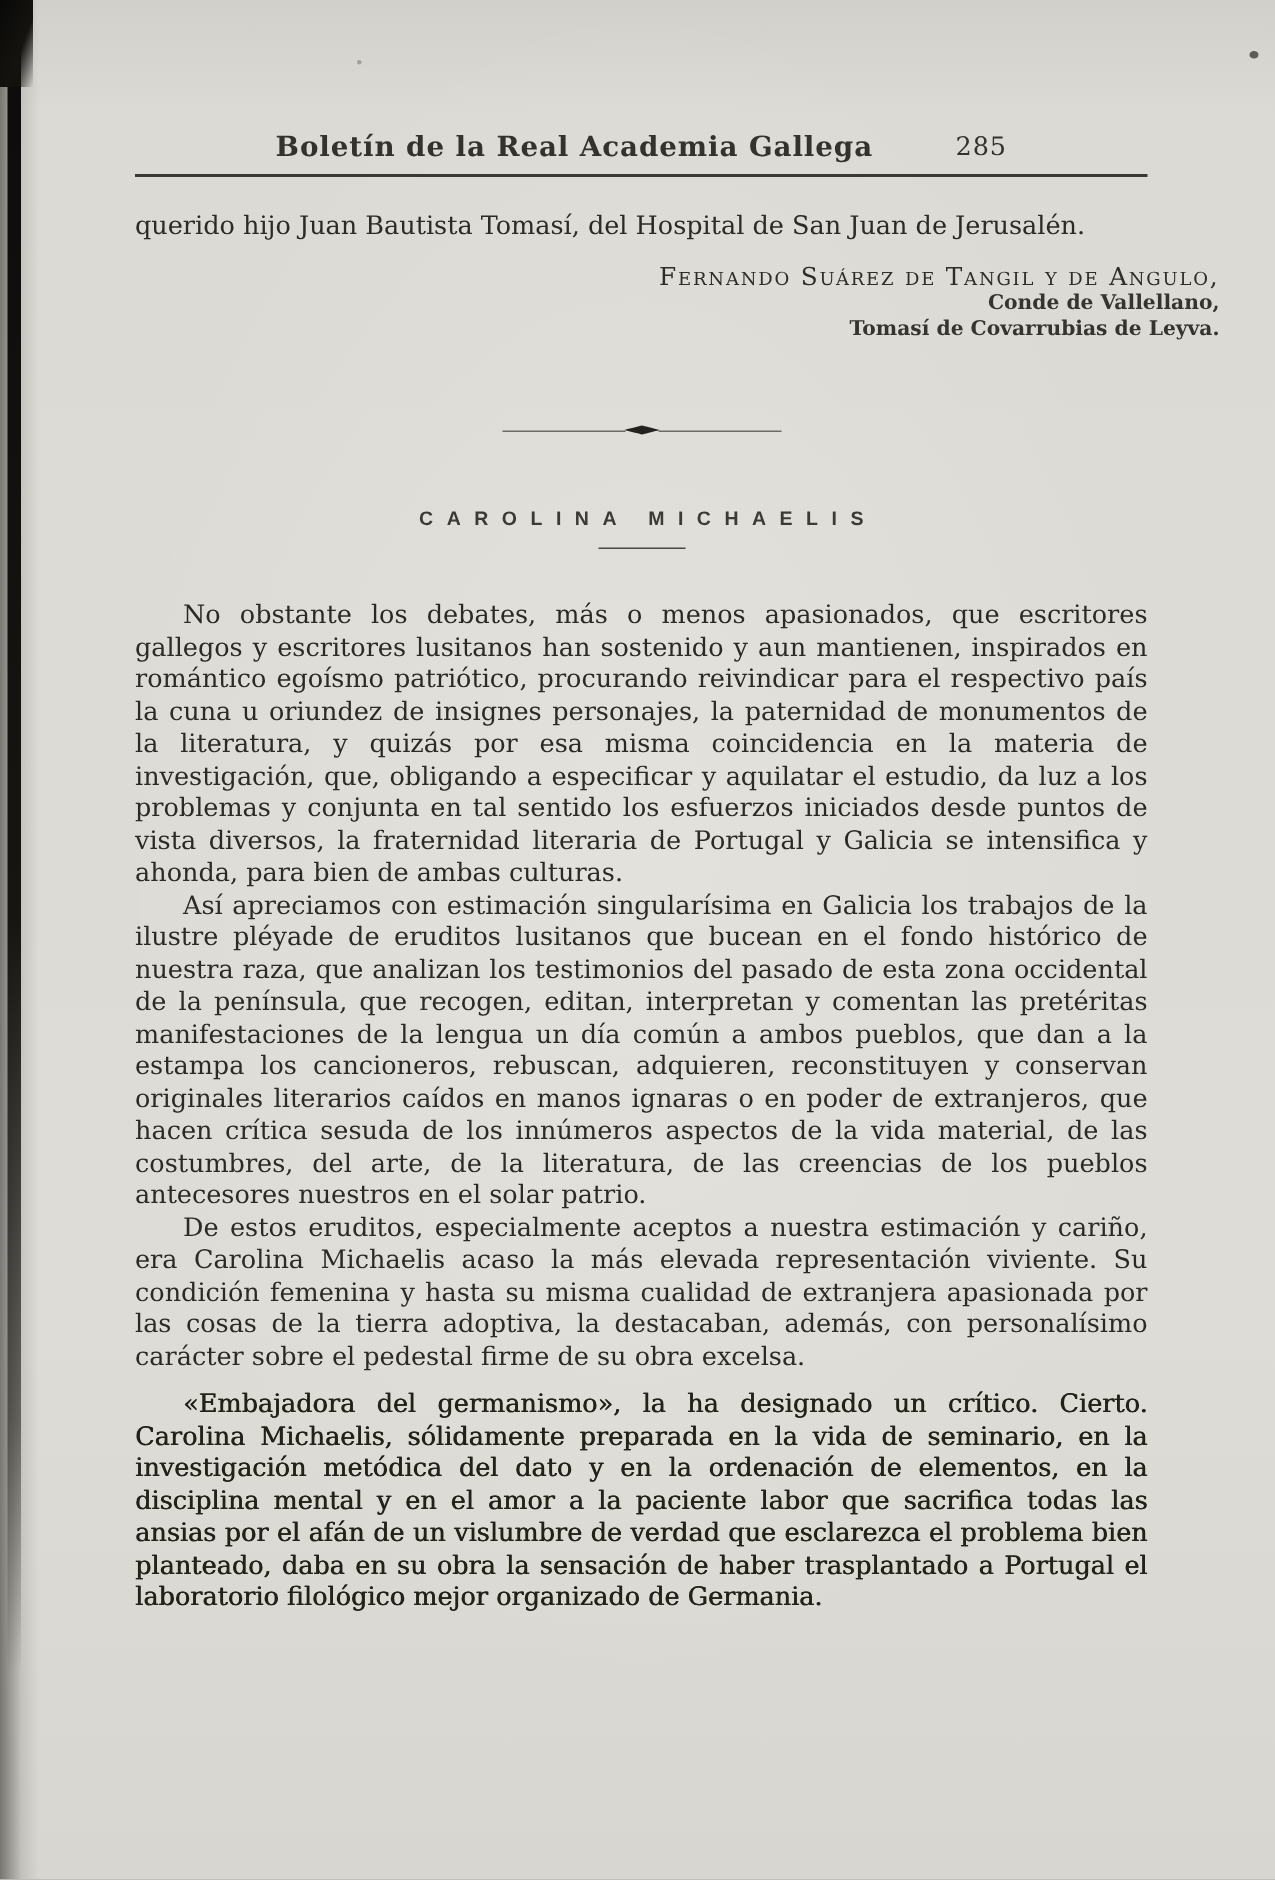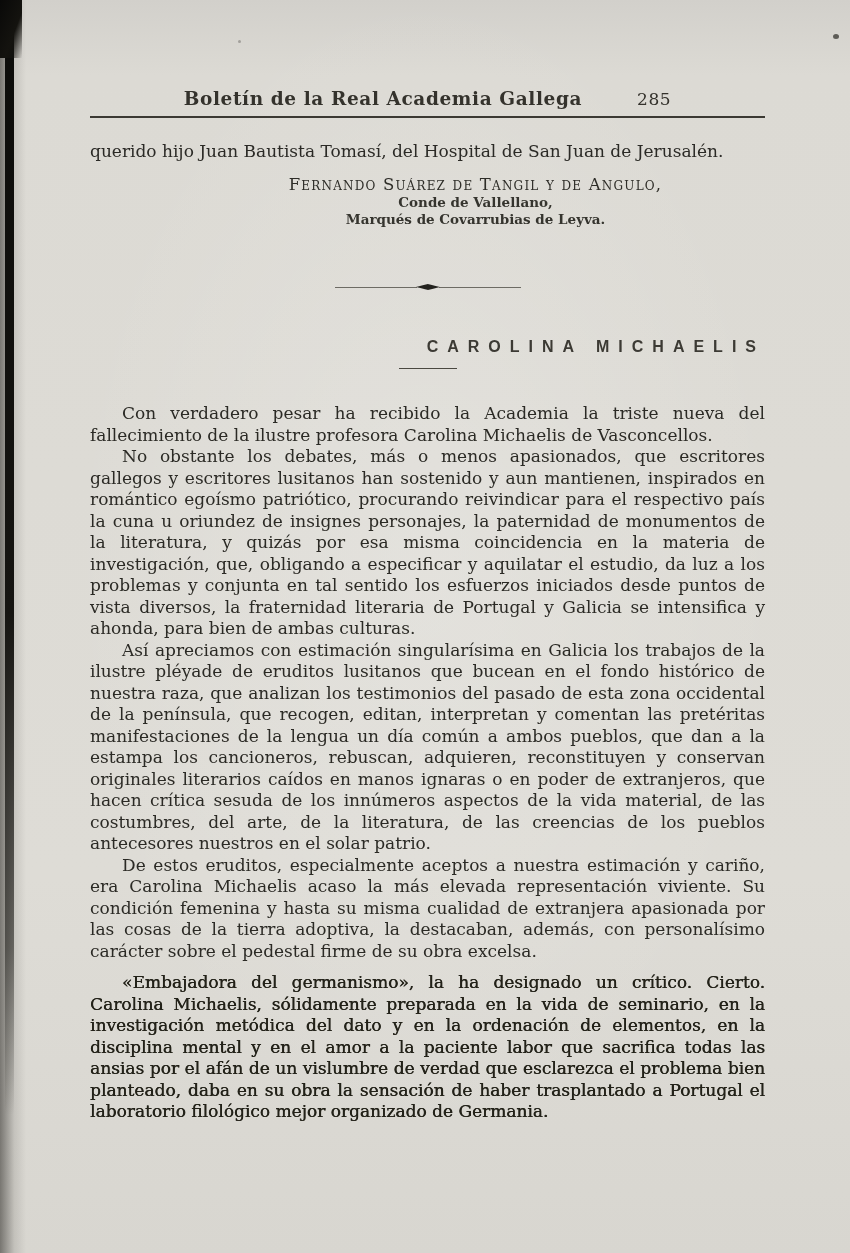--- a/index.html
+++ b/index.html
@@ -32,58 +32,58 @@
   }
   .speck { position: absolute; background: #3f3d38; border-radius: 50%; opacity: 0.8; }
   .speck-1 { left: 833px; top: 34px; width: 6px; height: 5px; }
   .speck-2 { left: 238px; top: 40px; width: 3px; height: 3px; opacity: .35; }
 
   .content { position: relative; padding: 0 85px 0 90px; }
 
   
   .page-header { padding-top: 88px; }
   .header-row {
-    display: flex; justify-content: center; align-items: flex-end; gap: 55px;
+    display: flex; justify-content: center; align-items: flex-start; gap: 55px;
     font-size: 18.5px; font-weight: 700; letter-spacing: 0.6px; color: #34322c;
   }
   .journal-title { white-space: nowrap; }
   .page-number { font-weight: 400; font-size: 17px; }
   .header-rule { margin-top: 7px; border-top: 2.5px solid #3b3933; }
 
   
   .continuation {
     margin: 22px 0 0 0;
     font-size: 17px; line-height: 23px; text-align: justify;
   }
 
   
-  .signature { margin-top: 12px; text-align: center; transform: translateX(48px); }
+  .signature { margin-top: 12px; text-align: right; transform: translateX(48px); }
   .sig-name {
     font-variant: small-caps; letter-spacing: 1.2px;
     font-size: 16.5px; color: #2e2d28;
   }
   .sig-title { font-size: 13.5px; line-height: 17px; color: #35342e; font-weight: bold; }
   .sig-title:first-of-type { margin-top: 4px; }
 
   
   .divider {
     margin-top: 54px;
     display: flex; align-items: center; justify-content: center; gap: 6px;
   }
   .divider-line { width: 82px; border-top: 1px solid #6d6b64; }
   .divider-ornament {
     display: inline-block; color: #23221e; font-size: 13px; line-height: 10px;
     transform: scaleX(2.4) scaleY(0.6);
   }
 
   
   .article-title {
-    margin: 46px 0 0 0; text-align: right;
+    margin: 46px 0 0 0; text-align: center;
     font-family: "Liberation Sans", "DejaVu Sans", sans-serif;
-    font-size: 16px; font-weight: 700; letter-spacing: 9px; text-indent: 9px;
+    font-size: 13px; font-weight: 700; letter-spacing: 9px; text-indent: 9px;
     color: #3c3a34;
   }
   .title-rule { width: 58px; margin: 12px auto 0 auto; border-top: 1.8px solid #4a4841; }
 
   
   .body { margin-top: 34px; }
   .body-para {
     margin: 0; text-indent: 32px;
     font-size: 17px; line-height: 21.5px; text-align: justify;
     color: #2b2a25;
@@ -109,34 +109,33 @@
         <span class="page-number">285</span>
       </div>
       <div class="header-rule"></div>
     </header>
 
     <p class="continuation">querido hijo Juan Bautista Tomasí, del Hospital de San Juan de Jerusalén.</p>
 
     <div class="signature">
       <div class="sig-name">Fernando Suárez de Tangil y de Angulo,</div>
       <div class="sig-title">Conde de Vallellano,</div>
-      <div class="sig-title">Marqués de Covarrubias de Leyva.</div>
+      <div class="sig-title">Tomasí de Covarrubias de Leyva.</div>
     </div>
 
     <div class="divider">
       <span class="divider-line"></span>
       <span class="divider-ornament">◆</span>
       <span class="divider-line"></span>
     </div>
 
     <h1 class="article-title">CAROLINA MICHAELIS</h1>
     <div class="title-rule"></div>
 
     <main class="body">
-      <p class="body-para">Con verdadero pesar ha recibido la Academia la triste nueva del fallecimiento de la ilustre profesora Carolina Michaelis de Vasconcellos.</p>
       <p class="body-para">No obstante los debates, más o menos apasionados, que escritores gallegos y escritores lusitanos han sostenido y aun mantienen, inspirados en romántico egoísmo patriótico, procurando reivindicar para el respectivo país la cuna u oriundez de insignes personajes, la paternidad de monumentos de la literatura, y quizás por esa misma coincidencia en la materia de investigación, que, obligando a especificar y aquilatar el estudio, da luz a los problemas y conjunta en tal sentido los esfuerzos iniciados desde puntos de vista diversos, la fraternidad literaria de Portugal y Galicia se intensifica y ahonda, para bien de ambas culturas.</p>
       <p class="body-para">Así apreciamos con estimación singularísima en Galicia los trabajos de la ilustre pléyade de eruditos lusitanos que bucean en el fondo histórico de nuestra raza, que analizan los testimonios del pasado de esta zona occidental de la península, que recogen, editan, interpretan y comentan las pretéritas manifestaciones de la lengua un día común a ambos pueblos, que dan a la estampa los cancioneros, rebuscan, adquieren, reconstituyen y conservan originales literarios caídos en manos ignaras o en poder de extranjeros, que hacen crítica sesuda de los innúmeros aspectos de la vida material, de las costumbres, del arte, de la literatura, de las creencias de los pueblos antecesores nuestros en el solar patrio.</p>
       <p class="body-para">De estos eruditos, especialmente aceptos a nuestra estimación y cariño, era Carolina Michaelis acaso la más elevada representación viviente. Su condición femenina y hasta su misma cualidad de extranjera apasionada por las cosas de la tierra adoptiva, la destacaban, además, con personalísimo carácter sobre el pedestal firme de su obra excelsa.</p>
       <p class="body-para heavy">«Embajadora del germanismo», la ha designado un crítico. Cierto. Carolina Michaelis, sólidamente preparada en la vida de seminario, en la investigación metódica del dato y en la ordenación de elementos, en la disciplina mental y en el amor a la paciente labor que sacrifica todas las ansias por el afán de un vislumbre de verdad que esclarezca el problema bien planteado, daba en su obra la sensación de haber trasplantado a Portugal el laboratorio filológico mejor organizado de Germania.</p>
     </main>
 
   </div>
 </div>
 
 </body></html>

